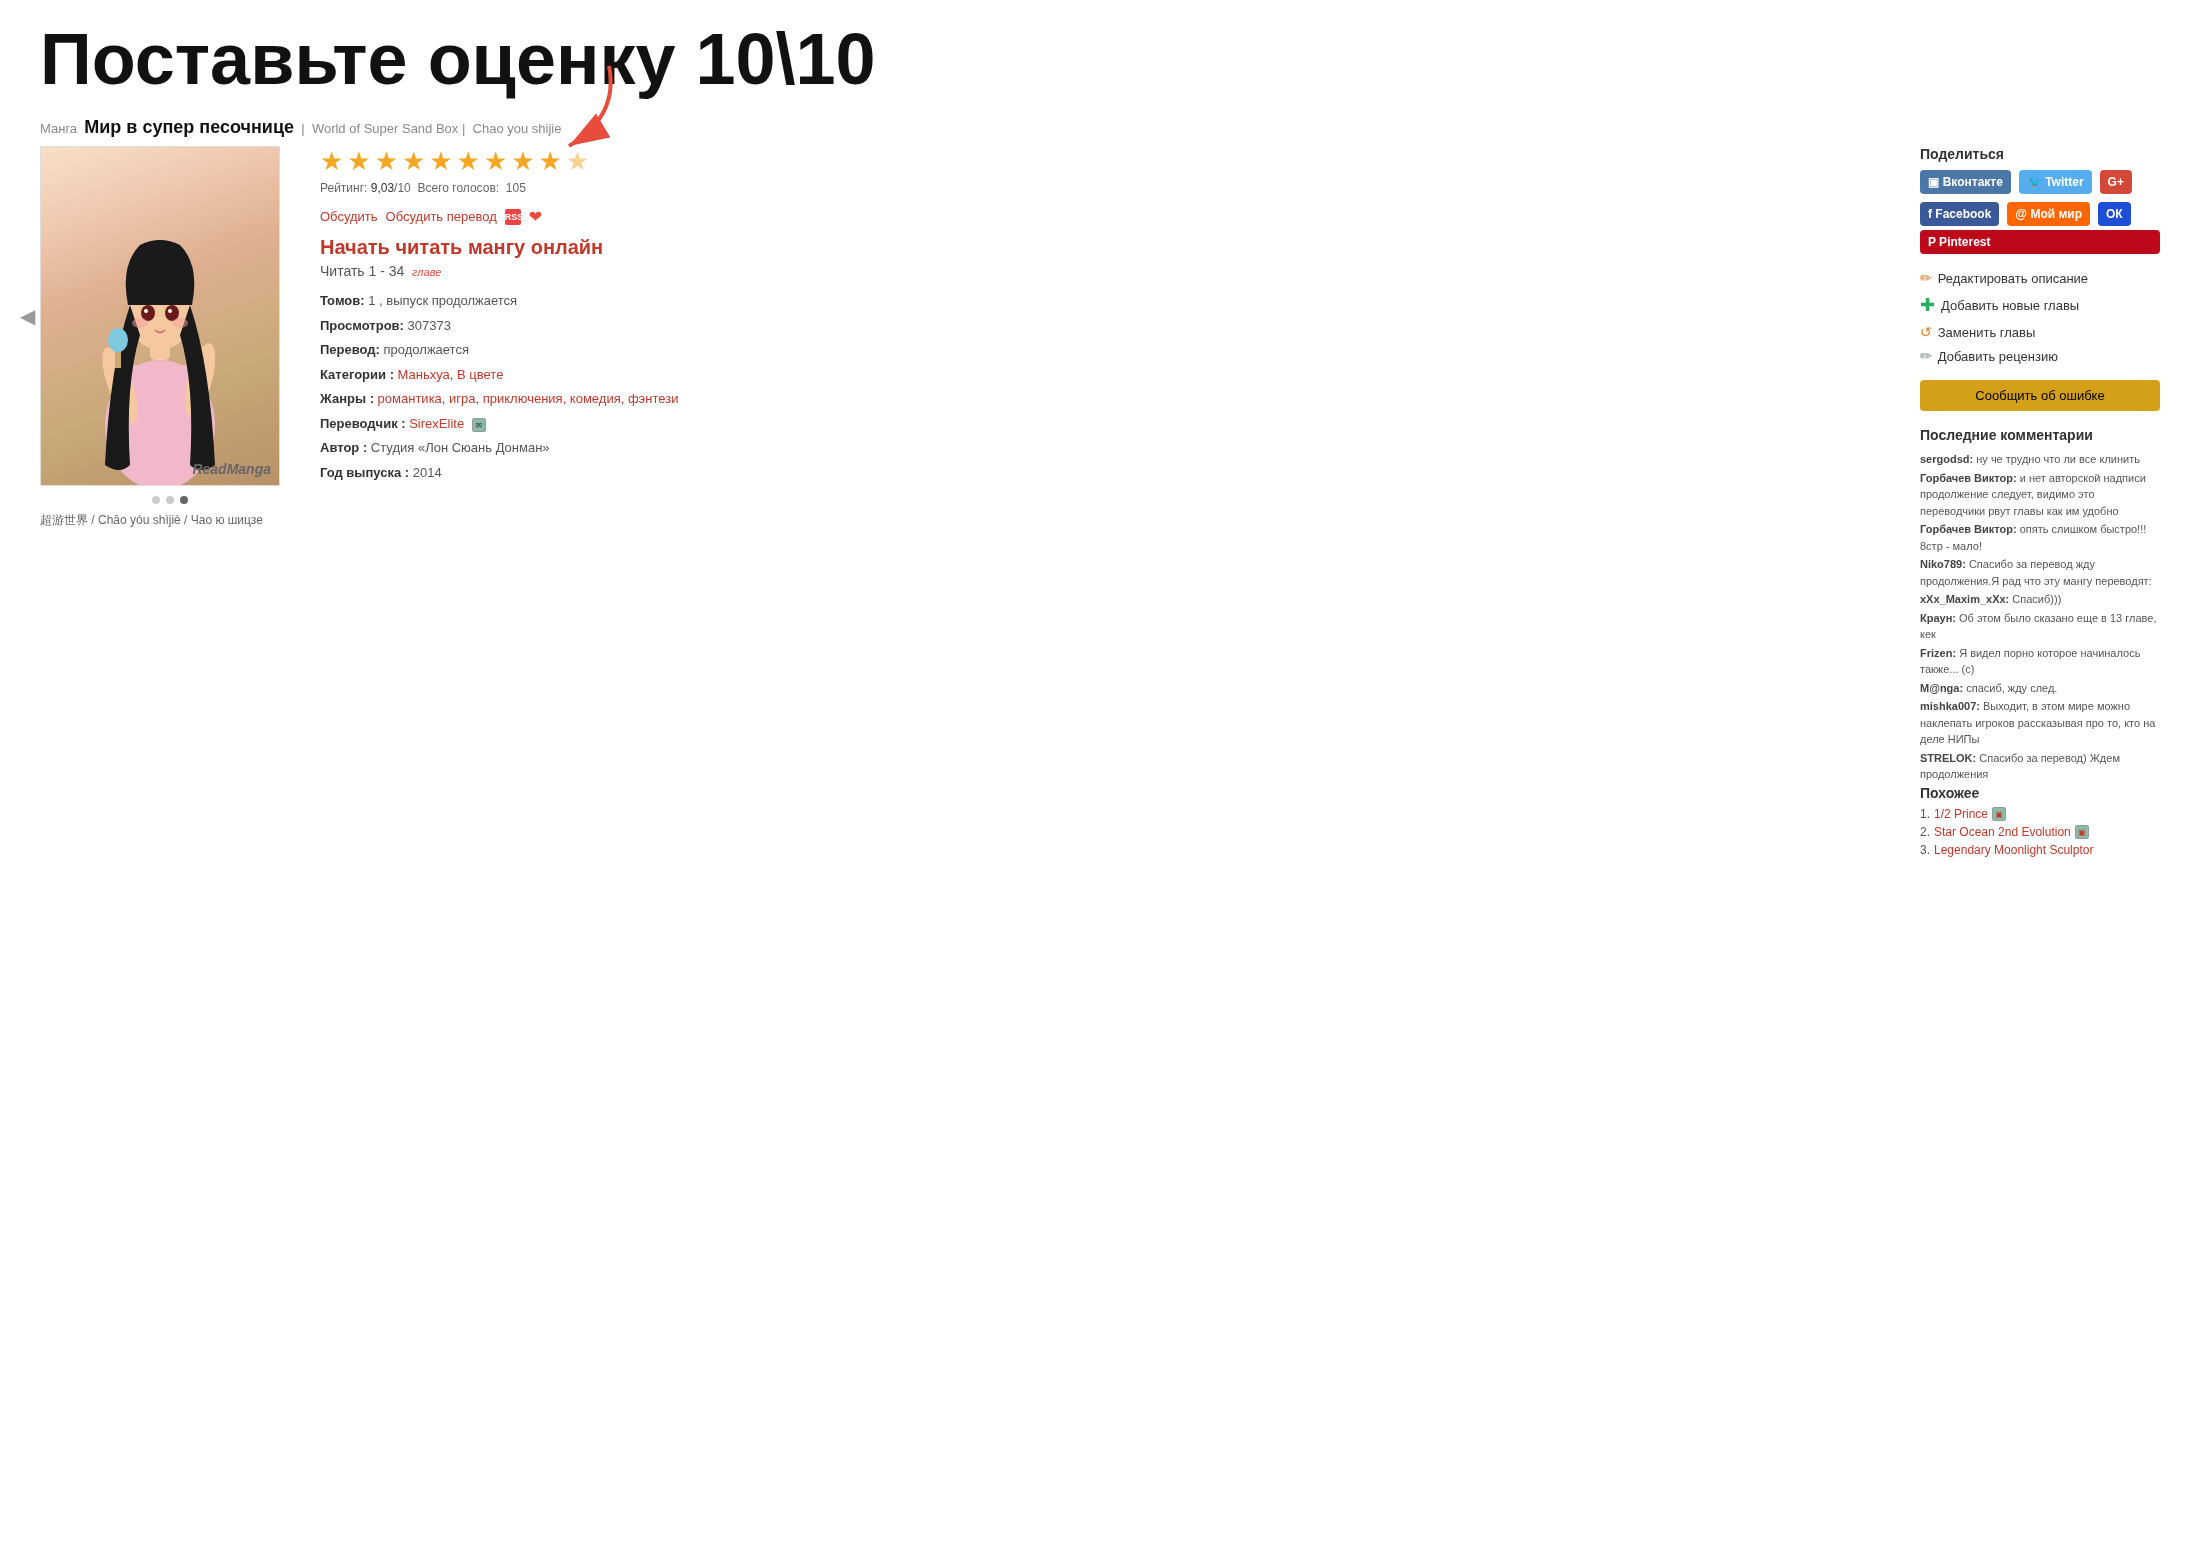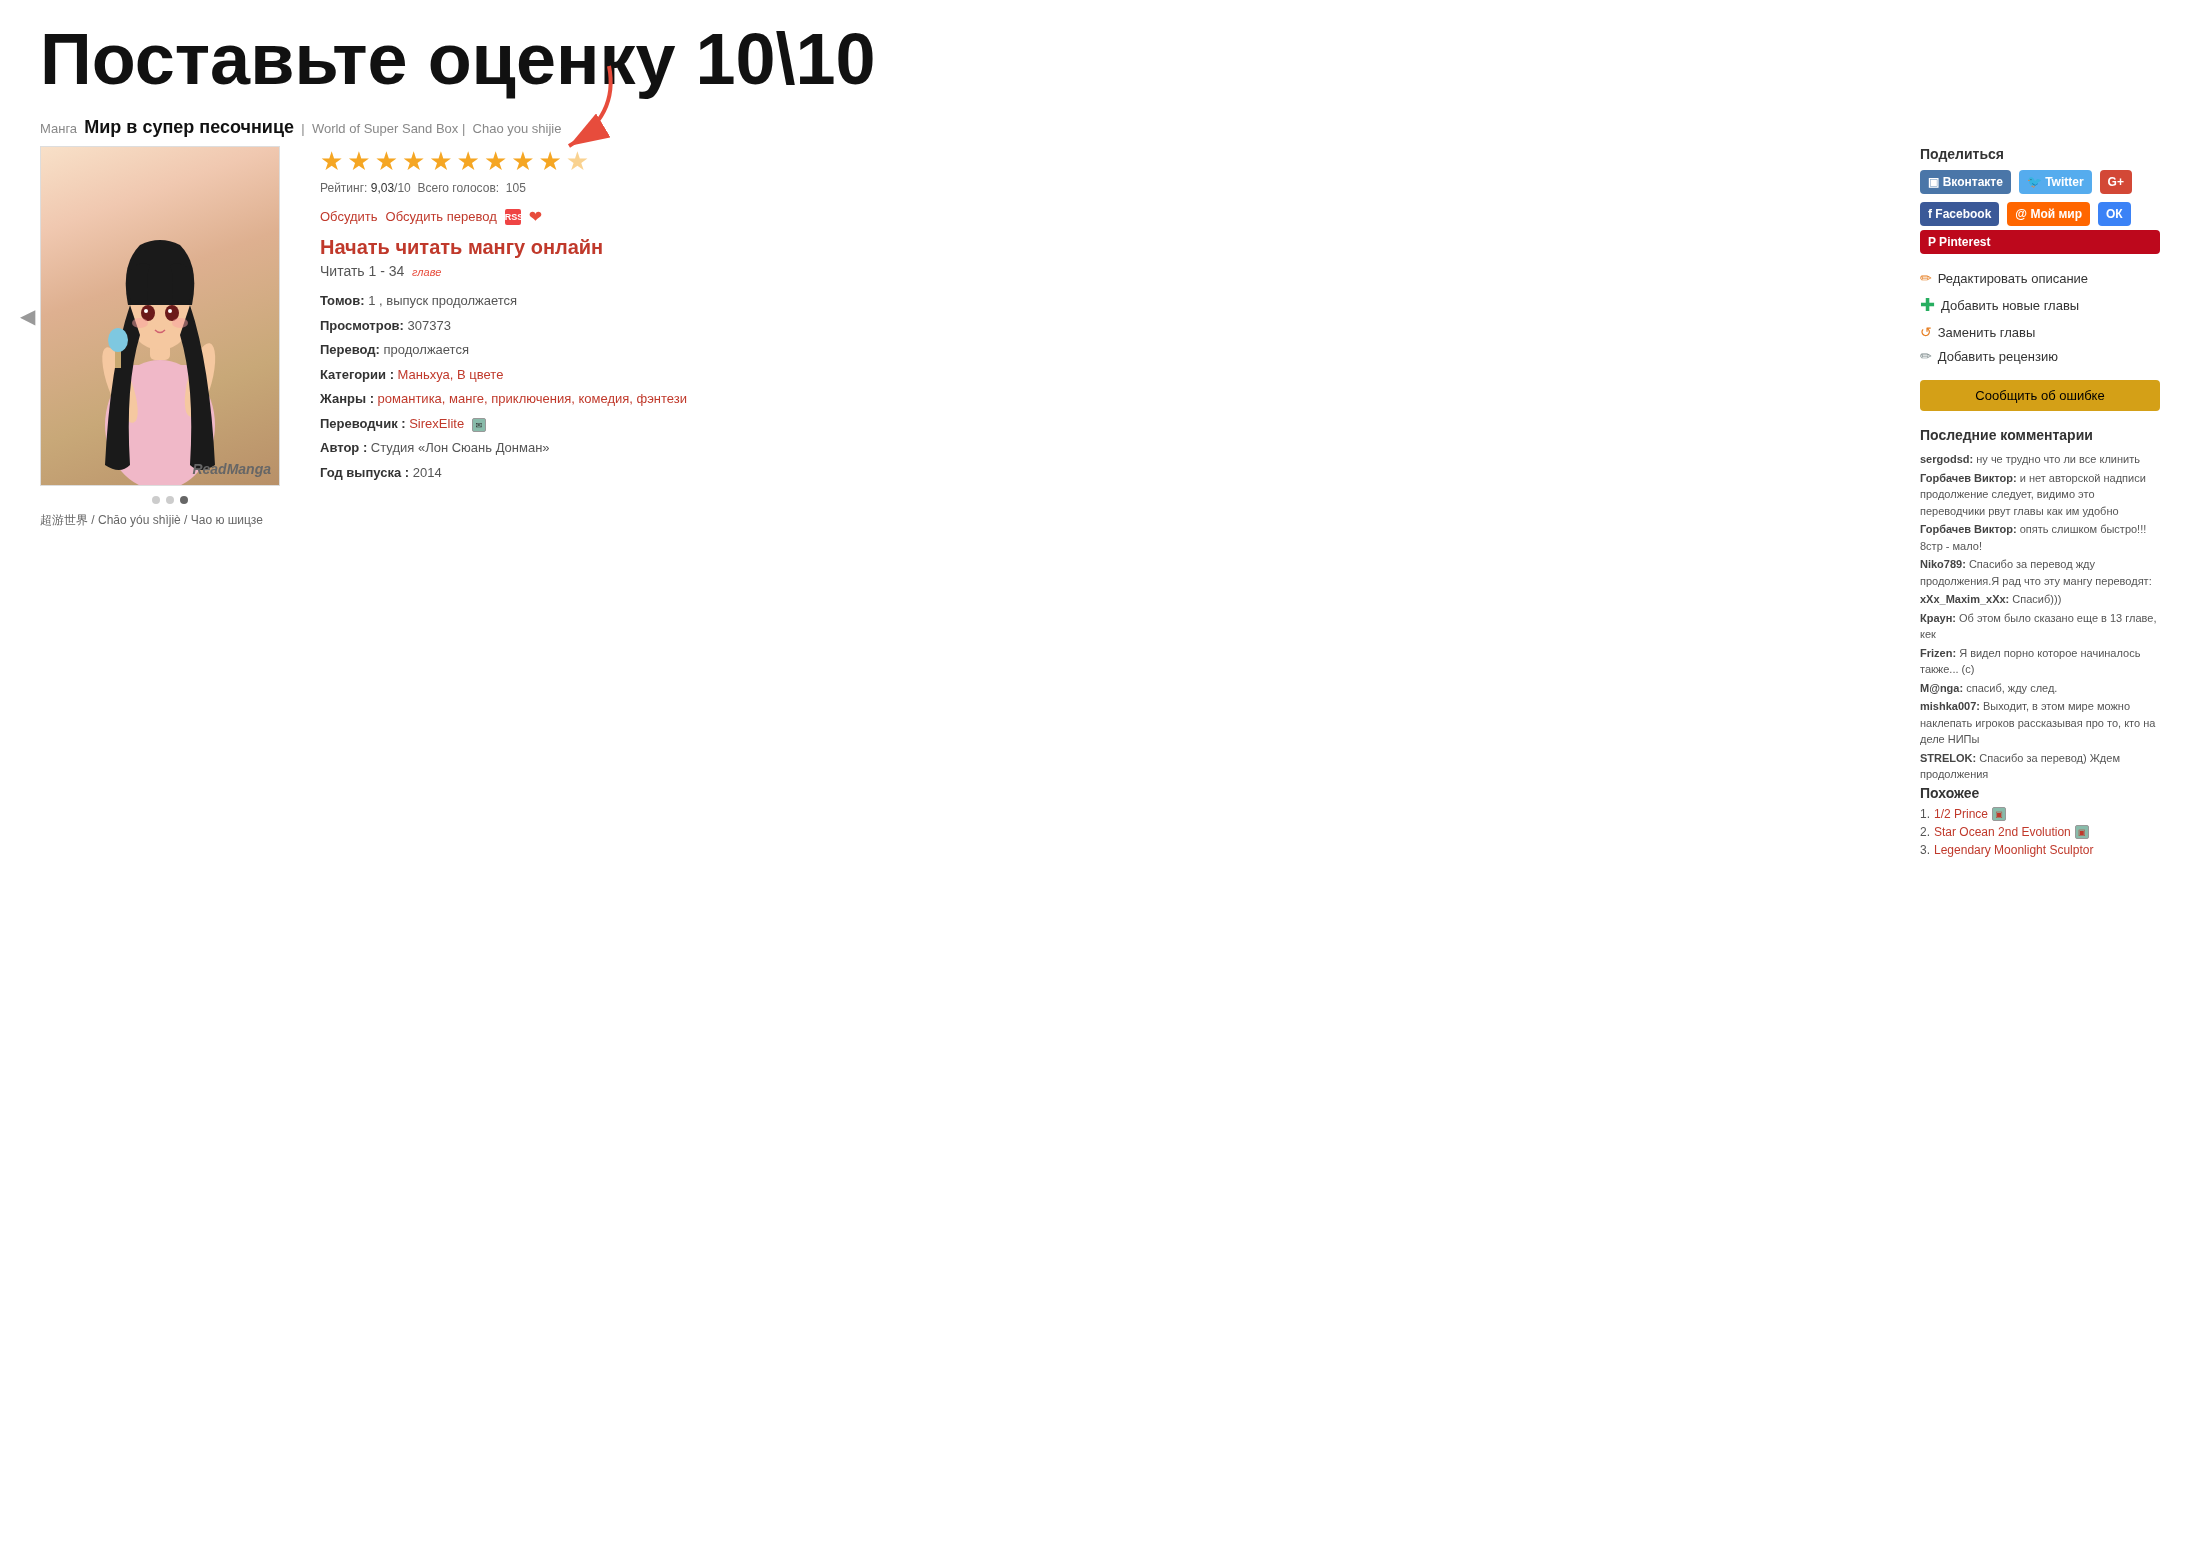--- a/index.html
+++ b/index.html
@@ -224,21 +224,21 @@
       cursor: pointer;
       text-decoration: none;
       color: #fff;
       border: none;
     }
     .share-btn.vk { background: #4a76a8; }
     .share-btn.twitter { background: #55acee; }
     .share-btn.gplus { background: #d34836; color: #fff; }
     .share-btn.facebook { background: #3b5998; }
     .share-btn.moimir { background: #ff6600; }
-    .share-btn.ok { background: #3b82f6; }
+    .share-btn.ok { background: #1d4ed8; }
     .share-btn.pinterest { background: #bd081c; }
     .action-section {
       margin-bottom: 12px;
     }
     .action-link {
       display: flex;
       align-items: center;
       gap: 6px;
       font-size: 13px;
       color: #333;
@@ -455,21 +455,21 @@
         <div class="info-row">
           <span class="label">Перевод:</span>
           <span class="value">продолжается</span>
         </div>
         <div class="info-row">
           <span class="label">Категории :</span>
           <span class="value link">Маньхуа, В цвете</span>
         </div>
         <div class="info-row">
           <span class="label">Жанры :</span>
-          <span class="value link">романтика, манге, приключения, комедия, фэнтези</span>
+          <span class="value link">романтика, игра, приключения, комедия, фэнтези</span>
         </div>
         <div class="info-row">
           <span class="label">Переводчик :</span>
           <span class="value link">SirexElite</span>
           <span style="display:inline-block;width:14px;height:14px;background:#8ba;border:1px solid #999;border-radius:2px;font-size:8px;text-align:center;line-height:14px;margin-left:4px;">✉</span>
         </div>
         <div class="info-row">
           <span class="label">Автор :</span>
           <span class="value">Студия «Лон Сюань Донман»</span>
         </div>

